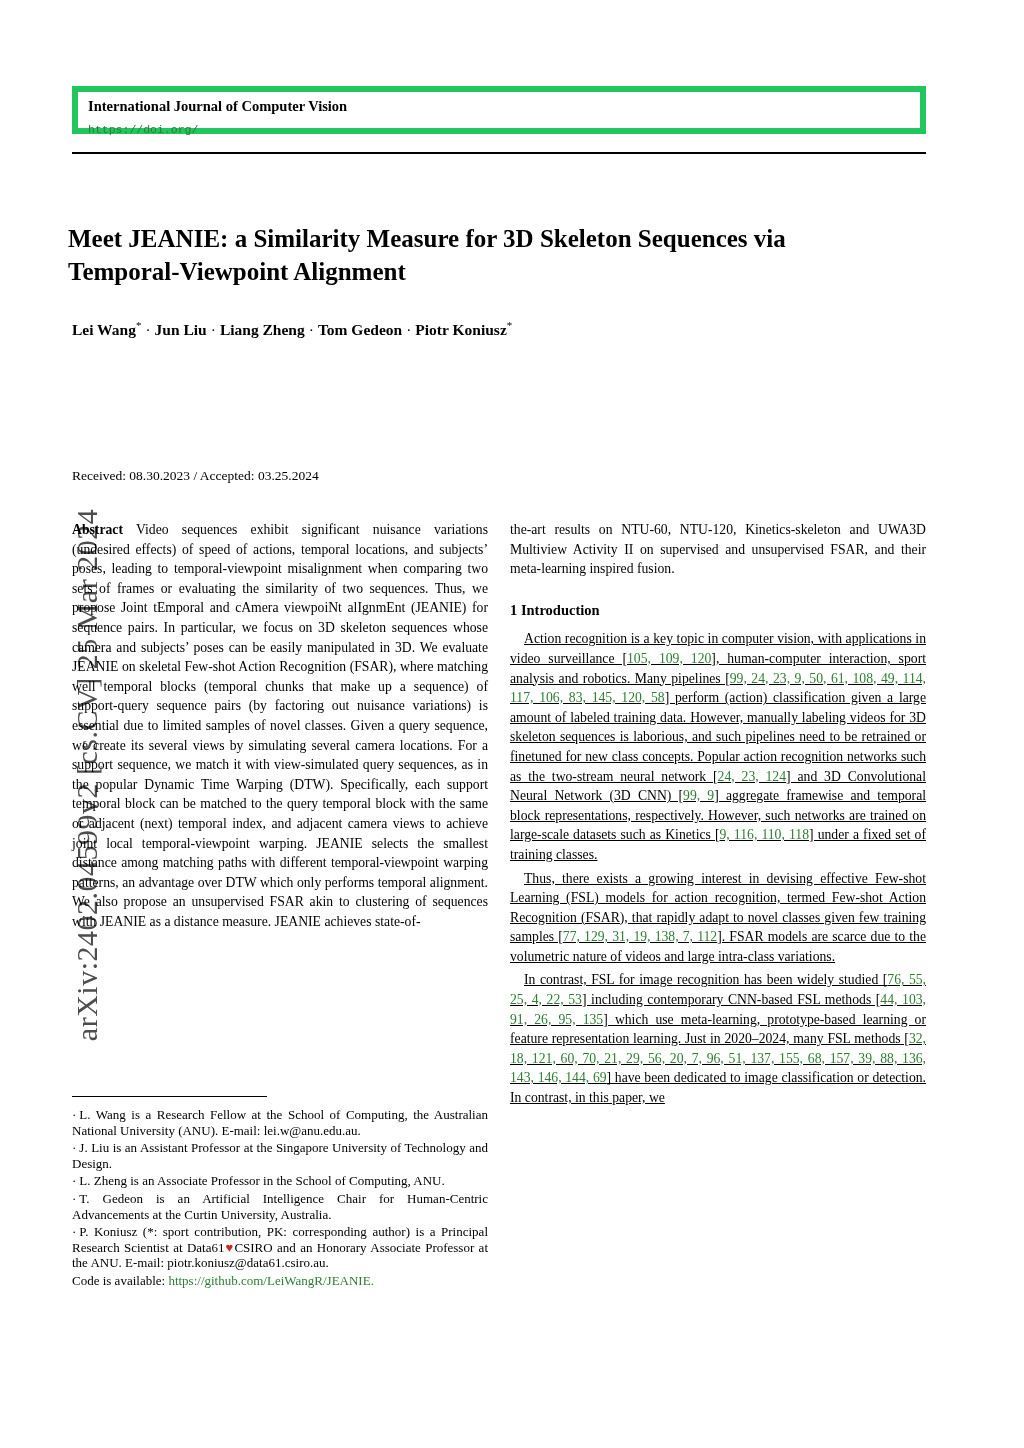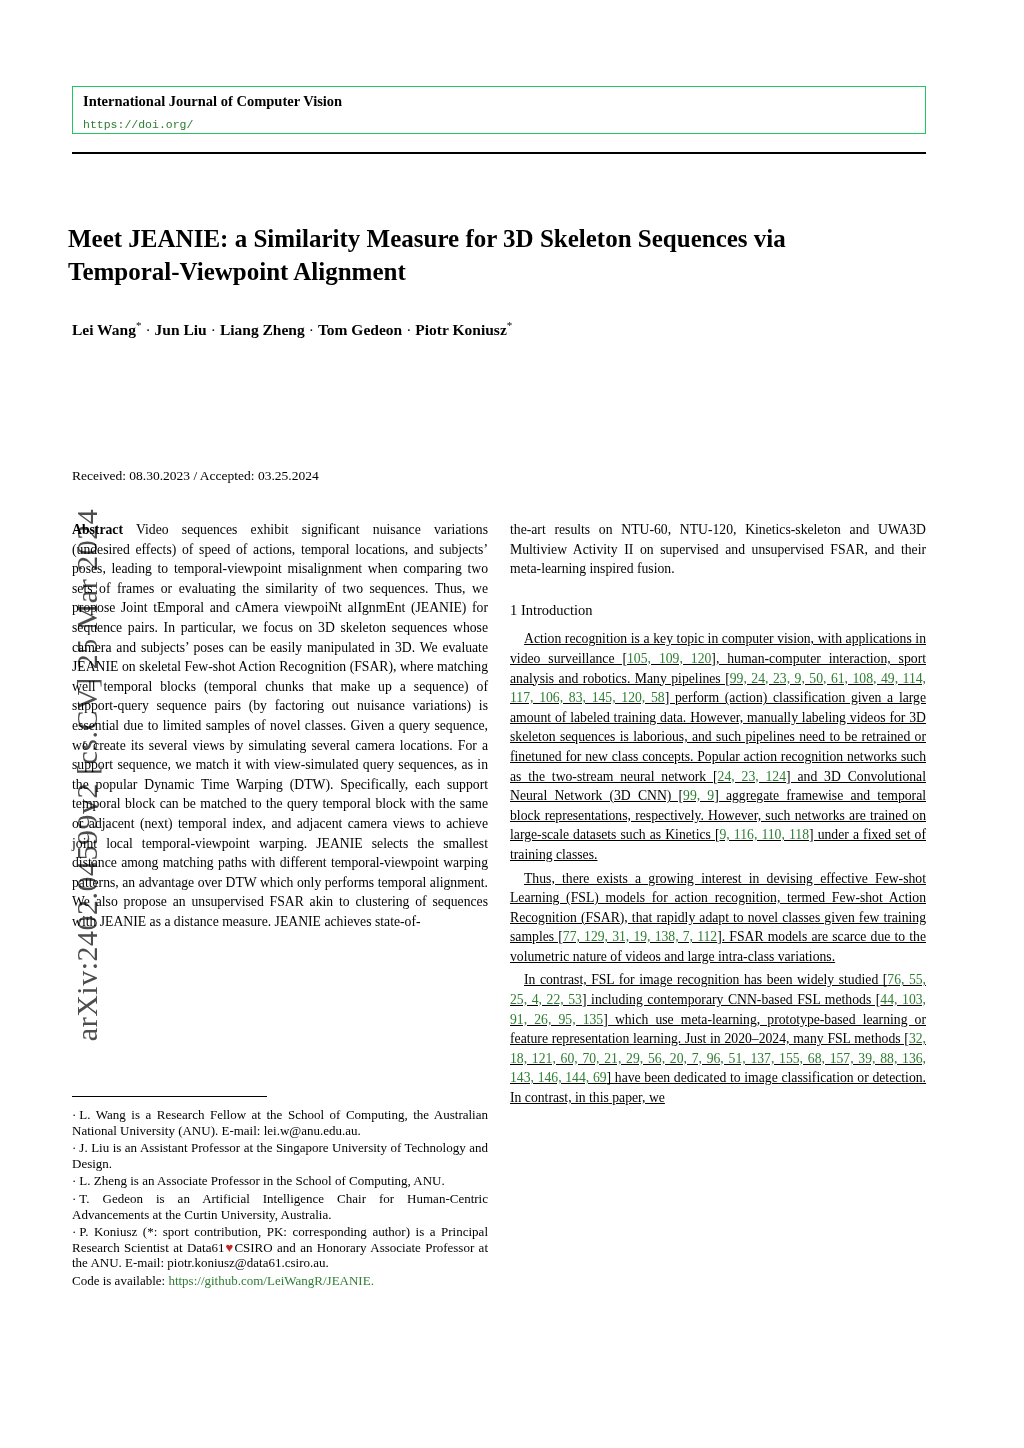--- a/index.html
+++ b/index.html
@@ -36,21 +36,21 @@
     text-align: center;
     white-space: nowrap;
   }
   
   .journal-box {
     position: absolute;
     left: 72px;
     top: 86px;
     width: 854px;
     height: 48px;
-    border: 1px solid #22c55e;
+    border: 6px solid #22c55e;
     box-sizing: border-box;
     padding: 6px 10px 0 10px;
   }
   .journal-title {
     font-family: "Liberation Serif", serif;
     font-weight: bold;
     font-size: 14.5px;
     line-height: 17px;
     color: #000;
   }
@@ -107,21 +107,21 @@
     line-height: 19.6px;
     text-align: justify;
   }
   .col.left { left: 72px; }
   .col.right { left: 510px; }
   .col p { margin: 0 0 0 0; text-indent: 0; }
   .col p.indent { text-indent: 14px; text-decoration: underline; }
   .col p + p { margin-top: 4px; }
   .lead { font-weight: bold; }
   .sec-head {
-    font-weight: normal;
+    font-weight: bold;
     font-size: 14.5px;
     margin-top: 22px;
     margin-bottom: 9px;
   }
   .cite { color: #2e7d32; }
   .link { color: #2e7d32; text-decoration: none; }
   .heart { color: #c62828; }
   
   .footnote-rule {
     position: absolute;

